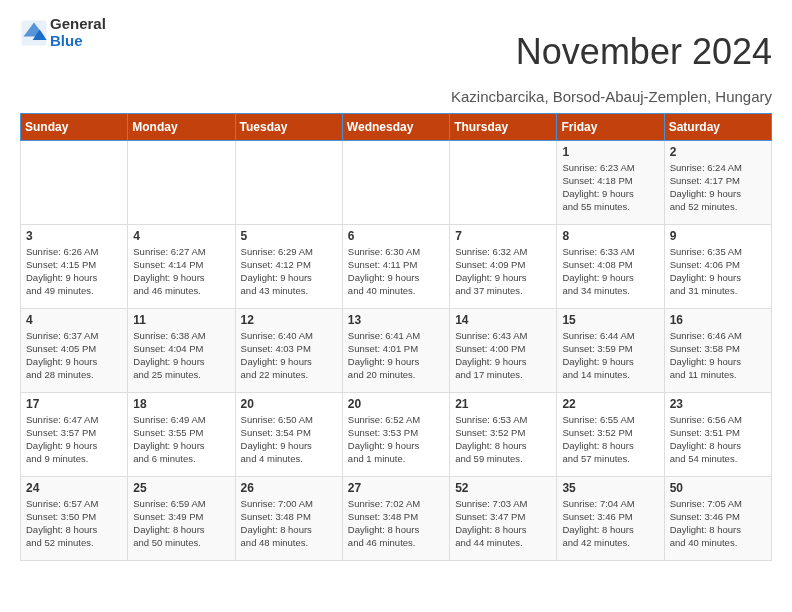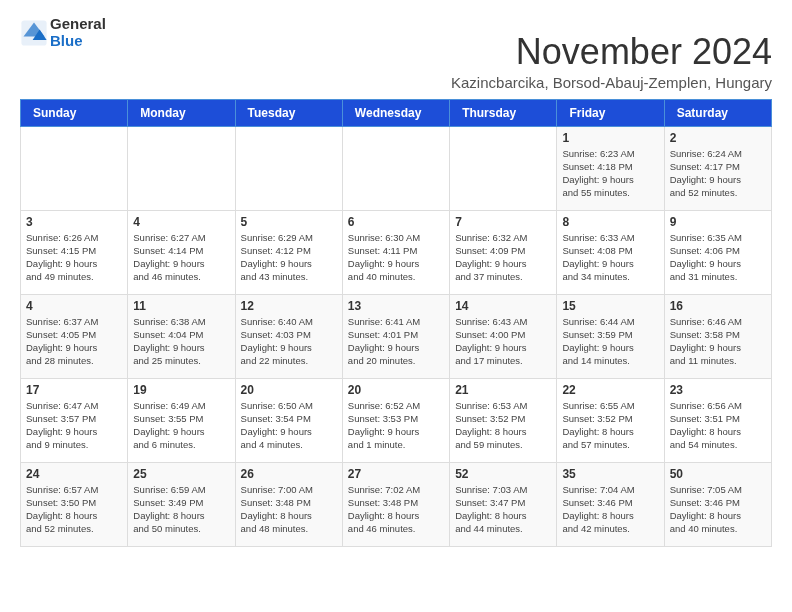--- a/index.html
+++ b/index.html
@@ -42,33 +42,33 @@
     .month-title {
       font-size: 36px;
       font-weight: 300;
       color: #333;
       line-height: 1.1;
       margin-top: 16px;
     }
     .subtitle {
       font-size: 15px;
       color: #555;
-      margin-top: 2px;
+      margin-top: 16px;
     }
     .calendar {
       width: 100%;
       border-collapse: collapse;
       margin-top: 8px;
     }
     .calendar thead tr th {
-      background: #1d4ed8;
+      background: #c2410c;
       color: #fff;
       font-size: 12px;
       font-weight: bold;
-      padding: 6px 12px;
+      padding: 6px 4px;
       text-align: left;
       border: 1px solid #4a90d9;
     }
     .calendar tbody tr td {
       vertical-align: top;
       border: 1px solid #ddd;
       padding: 4px 5px;
       font-size: 10px;
       color: #333;
       width: calc(100% / 7);
@@ -251,21 +251,21 @@
         </tr>
         <tr>
           <td>
             <div class="cell-content">
               <span class="day-num">17</span>
               <div class="day-info">Sunrise: 6:47 AM<br>Sunset: 3:57 PM<br>Daylight: 9 hours<br>and 9 minutes.</div>
             </div>
           </td>
           <td>
             <div class="cell-content">
-              <span class="day-num">19</span>
+              <span class="day-num">18</span>
               <div class="day-info">Sunrise: 6:49 AM<br>Sunset: 3:55 PM<br>Daylight: 9 hours<br>and 6 minutes.</div>
             </div>
           </td>
           <td>
             <div class="cell-content">
               <span class="day-num">20</span>
               <div class="day-info">Sunrise: 6:50 AM<br>Sunset: 3:54 PM<br>Daylight: 9 hours<br>and 4 minutes.</div>
             </div>
           </td>
           <td>

